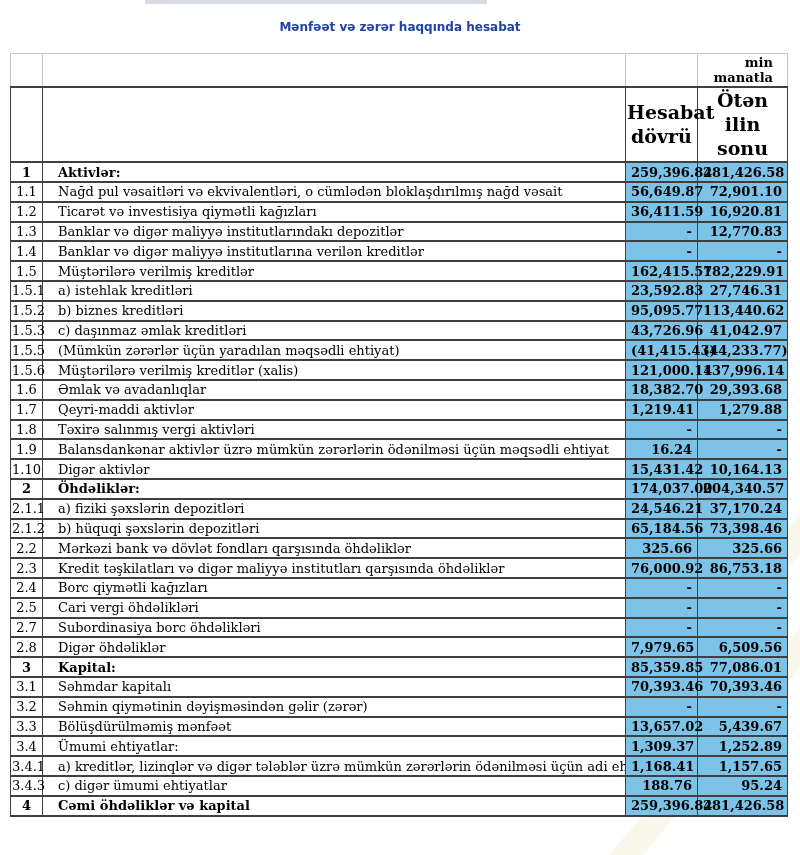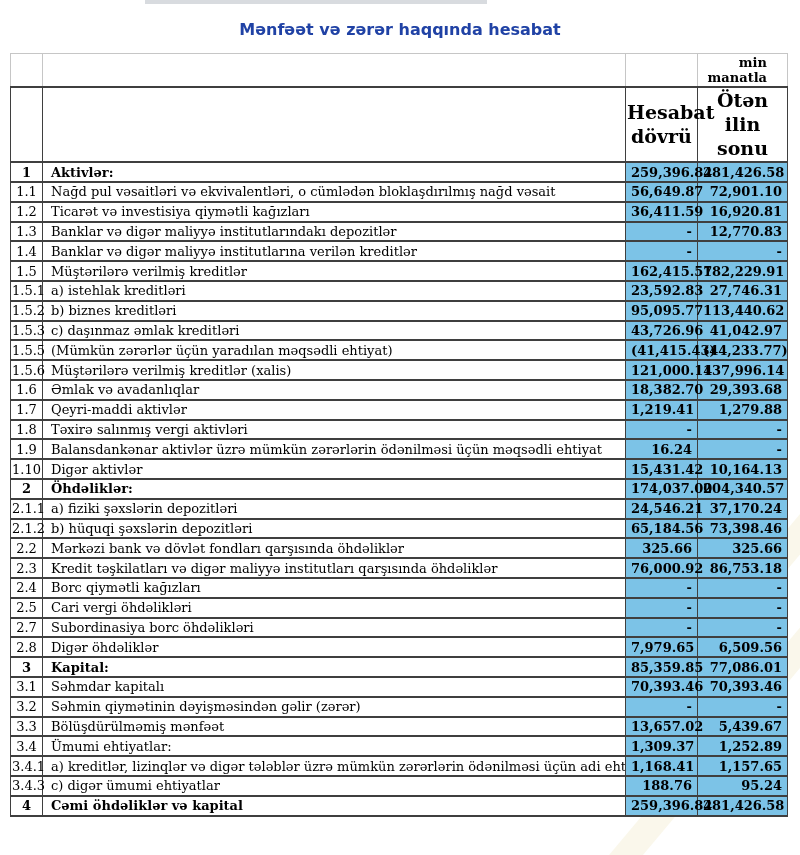--- a/index.html
+++ b/index.html
@@ -20,21 +20,21 @@
     background:rgba(243,233,203,0.38);
     transform:rotate(-50deg);
     pointer-events:none;
   }
   .wm1{width:320px;height:26px;left:620px;top:545px;}
   .wm2{width:320px;height:26px;left:560px;top:730px;}
   .title{
     position:absolute;top:20px;left:0;width:100%;
     text-align:center;
     font-family:"DejaVu Sans","Liberation Sans",sans-serif;
-    font-weight:bold;font-size:16px;
+    font-weight:bold;font-size:12px;
     color:#2042a5;
     margin:0;
   }
   table.report{
     position:absolute;top:53px;left:10px;
     width:777px;
     border-collapse:collapse;
     table-layout:fixed;
   }
   col.c-num{width:32px;}
@@ -43,21 +43,21 @@
   col.c-prev{width:90px;}
 
   tr.unit-row td{
     border:1px solid #c6c6c6;
     height:17px;
     font-size:13px;
   }
   tr.unit-row td.unit-cell{
     font-weight:bold;
     text-align:right;
-    padding-right:20px;
+    padding-right:14px;
   }
   tr.header-row td{
     border:solid #3f3f3f;
     border-width:2px 1px;
     height:36px;
     text-align:center;
     vertical-align:middle;
     font-weight:bold;
     font-size:19px;
     line-height:1.25;
@@ -65,21 +65,21 @@
   tbody td{
     border:solid #3f3f3f;
     border-width:2px 1px;
     height:17.8px;
     font-size:13px;
     line-height:1;
     vertical-align:middle;
   }
   td.num{text-align:center;padding:0 1px;}
   td.desc{
-    text-align:left;padding:0 8px;
+    text-align:left;padding:0 15px;
     white-space:nowrap;overflow:hidden;
   }
   td.val{
     text-align:right;padding:0 5px;
     font-weight:bold;
     background:#7cc3e7;
   }
   tr.bold td.num, tr.bold td.desc{font-weight:bold;}
 </style>
 </head>

